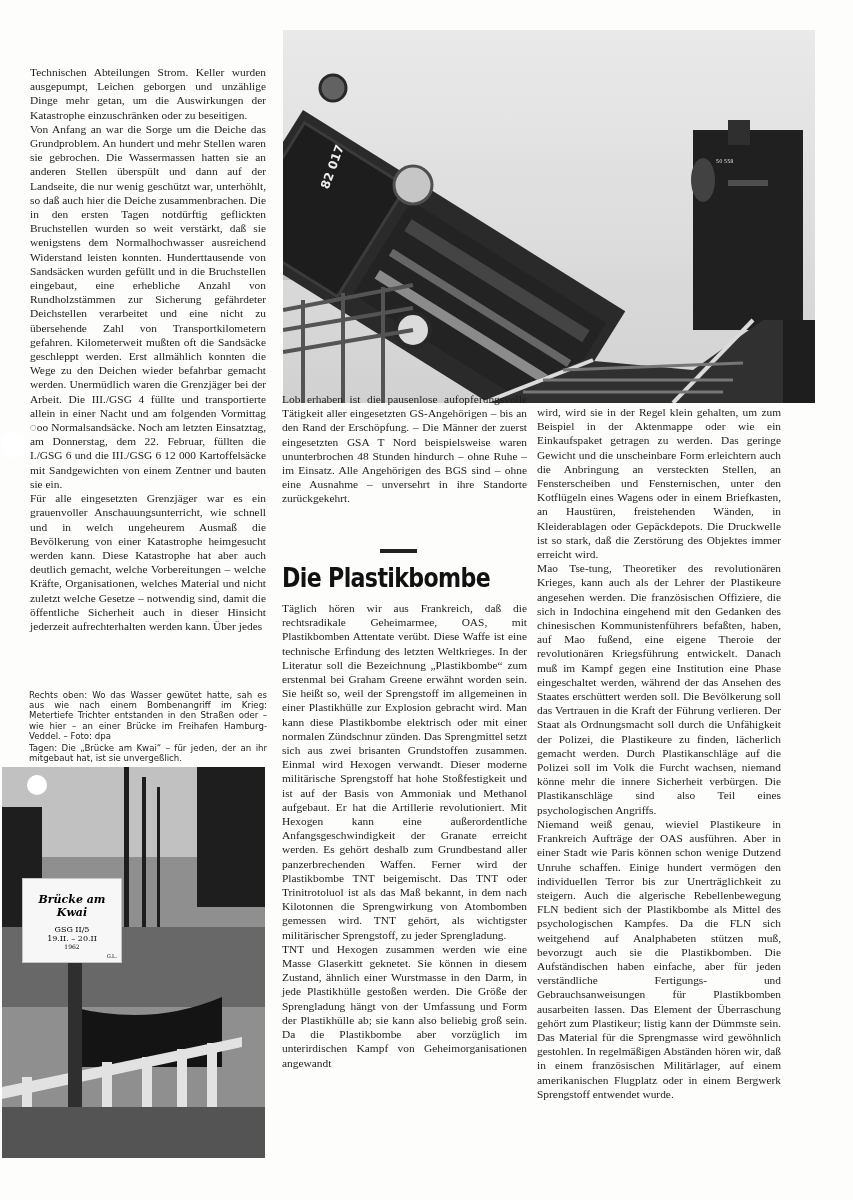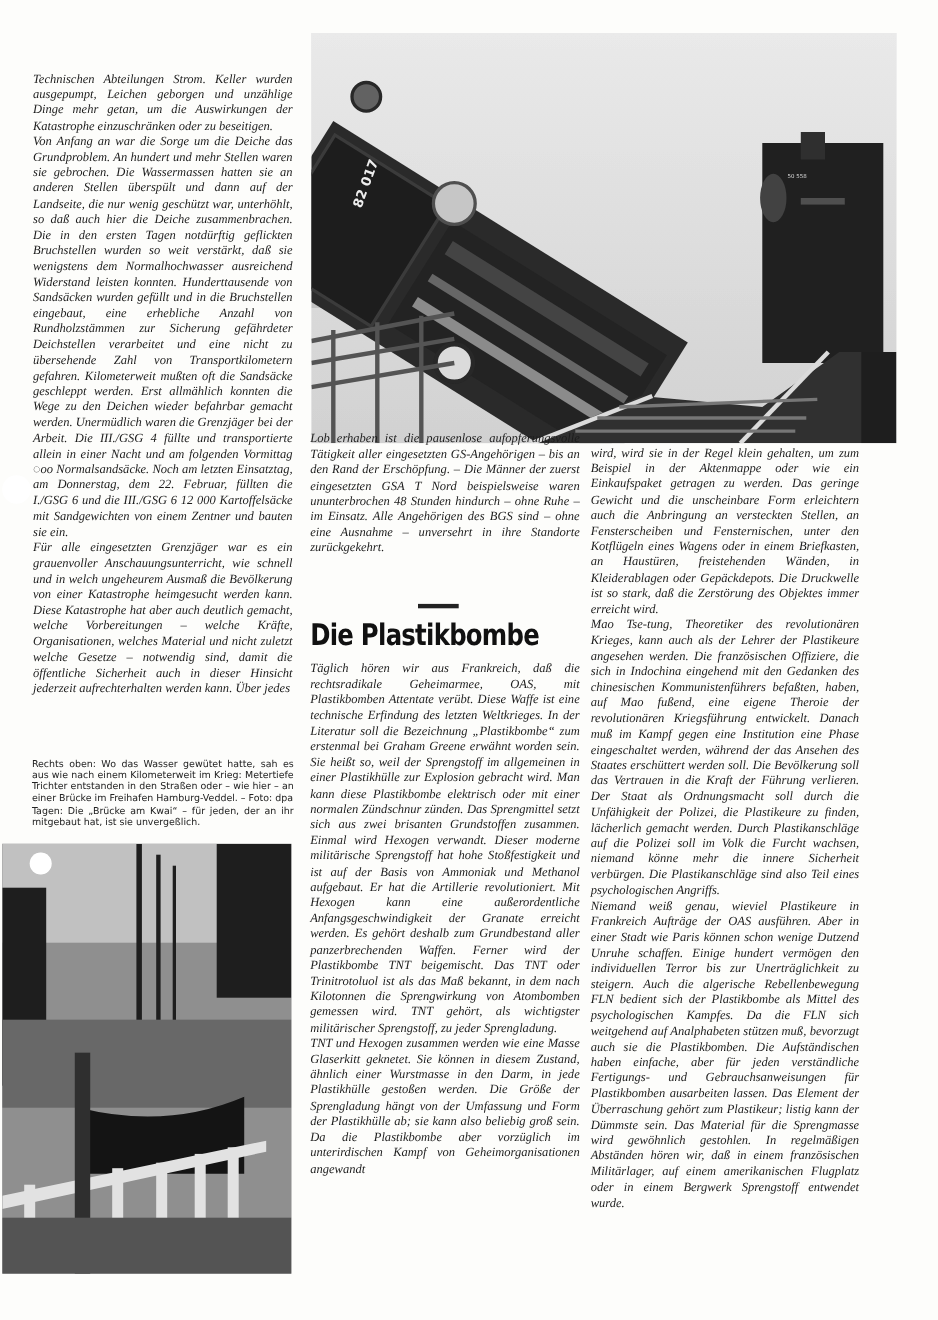--- a/index.html
+++ b/index.html
@@ -8,21 +8,20 @@
     background: #fdfdfb;
     font-family: "Liberation Serif", "DejaVu Serif", serif;
     color: #1c1c1c;
   }
   .col {
     position: absolute;
     font-size: 11.4px;
     line-height: 14.2px;
     text-align: justify;
     hyphens: manual;
-    font-style: italic;
   }
   .col p { margin: 0; }
   #col-left { left: 30px; top: 65px; width: 236px; }
   #col-mid { left: 282px; top: 392px; width: 245px; }
   #col-mid-2 { left: 282px; top: 601px; width: 245px; }
   #col-right { left: 537px; top: 405px; width: 244px; }
 
   .caption {
     position: absolute; left: 29px; top: 690px; width: 238px;
     font-family: "DejaVu Sans", sans-serif;
@@ -126,21 +125,21 @@
 <div class="loco-no">82 017</div>
 <div class="loco2-no">50 558</div>
 
 <div class="col" id="col-left">
   <p>Technischen Abteilungen Strom. Keller wurden ausgepumpt, Leichen geborgen und unzählige Dinge mehr getan, um die Auswirkungen der Katastrophe einzuschränken oder zu beseitigen.</p>
   <p>Von Anfang an war die Sorge um die Deiche das Grundproblem. An hundert und mehr Stellen waren sie gebrochen. Die Wassermassen hatten sie an anderen Stellen überspült und dann auf der Landseite, die nur wenig geschützt war, unterhöhlt, so daß auch hier die Deiche zusammenbrachen. Die in den ersten Tagen notdürftig geflickten Bruchstellen wurden so weit verstärkt, daß sie wenigstens dem Normalhochwasser ausreichend Widerstand leisten konnten. Hunderttausende von Sandsäcken wurden gefüllt und in die Bruchstellen eingebaut, eine erhebliche Anzahl von Rundholzstämmen zur Sicherung gefährdeter Deichstellen verarbeitet und eine nicht zu übersehende Zahl von Transportkilometern gefahren. Kilometerweit mußten oft die Sandsäcke geschleppt werden. Erst allmählich konnten die Wege zu den Deichen wieder befahrbar gemacht werden. Unermüdlich waren die Grenzjäger bei der Arbeit. Die III./GSG 4 füllte und transportierte allein in einer Nacht und am folgenden Vormittag ◌oo Normalsandsäcke. Noch am letzten Einsatztag, am Donnerstag, dem 22. Februar, füllten die I./GSG 6 und die III./GSG 6 12 000 Kartoffelsäcke mit Sandgewichten von einem Zentner und bauten sie ein.</p>
   <p>Für alle eingesetzten Grenzjäger war es ein grauenvoller Anschauungsunterricht, wie schnell und in welch ungeheurem Ausmaß die Bevölkerung von einer Katastrophe heimgesucht werden kann. Diese Katastrophe hat aber auch deutlich gemacht, welche Vorbereitungen – welche Kräfte, Organisationen, welches Material und nicht zuletzt welche Gesetze – notwendig sind, damit die öffentliche Sicherheit auch in dieser Hinsicht jederzeit aufrechterhalten werden kann. Über jedes</p>
 </div>
 
 <div class="caption">
-  <p>Rechts oben: Wo das Wasser gewütet hatte, sah es aus wie nach einem Kilometerweit im Krieg: Metertiefe Trichter entstanden in den Straßen oder – wie hier – an einer Brücke im Freihafen Hamburg-Veddel. – Foto: dpa</p>
+  <p>Rechts oben: Wo das Wasser gewütet hatte, sah es aus wie nach einem Bombenangriff im Krieg: Metertiefe Trichter entstanden in den Straßen oder – wie hier – an einer Brücke im Freihafen Hamburg-Veddel. – Foto: dpa</p>
   <p>Tagen: Die „Brücke am Kwai“ – für jeden, der an ihr mitgebaut hat, ist sie unvergeßlich.</p>
 </div>
 
 <div class="photo" id="photo-bridge">
   <svg width="263" height="391" viewBox="0 0 263 391">
     <rect width="263" height="391" fill="#8d8d89"></rect>
     <rect width="263" height="90" fill="#b9b9b5"></rect>
     <g fill="#2b2b29">
       <rect x="0" y="40" width="40" height="180"></rect>
       <rect x="195" y="0" width="68" height="140"></rect>
@@ -155,20 +154,27 @@
       <rect x="20" y="310" width="10" height="75"></rect>
       <rect x="100" y="295" width="10" height="80"></rect>
       <rect x="140" y="290" width="10" height="80"></rect>
       <rect x="175" y="282" width="10" height="80"></rect>
       <rect x="205" y="276" width="10" height="70"></rect>
     </g>
     <rect x="66" y="190" width="14" height="201" fill="#3a3a37"></rect>
     <rect x="0" y="340" width="263" height="51" fill="#5a5a56"></rect>
     <circle cx="35" cy="18" r="10" fill="#f2f2ee"></circle>
   </svg>
+  <div class="sign">
+    <div class="t1">Brücke am Kwai</div>
+    <div class="t2">GSG II/5</div>
+    <div class="t3">19.II. – 20.II</div>
+    <div class="t4">1962</div>
+    <div class="t5">G.L.</div>
+  </div>
 </div>
 
 <div class="col" id="col-mid">
   <p>Lob erhaben ist die pausenlose aufopferungsvolle Tätigkeit aller eingesetzten GS-Angehörigen – bis an den Rand der Erschöpfung. – Die Männer der zuerst eingesetzten GSA T Nord beispielsweise waren ununterbrochen 48 Stunden hindurch – ohne Ruhe – im Einsatz. Alle Angehörigen des BGS sind – ohne eine Ausnahme – unversehrt in ihre Standorte zurückgekehrt.</p>
 </div>
 
 <div class="sep-rule"></div>
 <div class="headline">Die Plastikbombe</div>
 
 <div class="col" id="col-mid-2">

